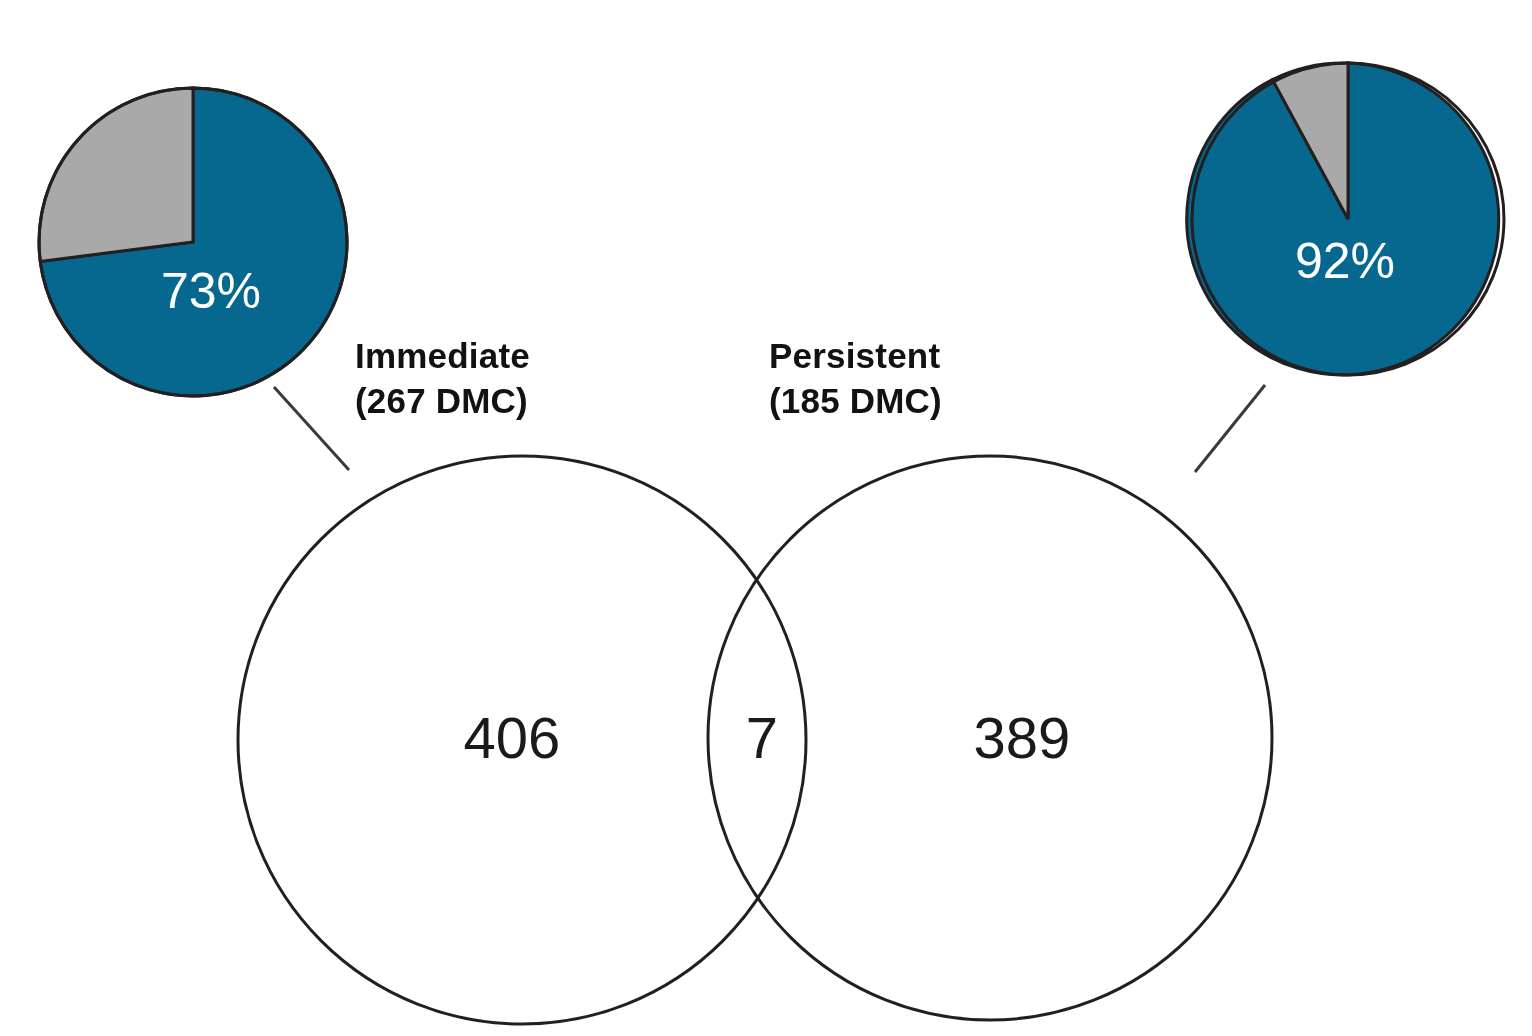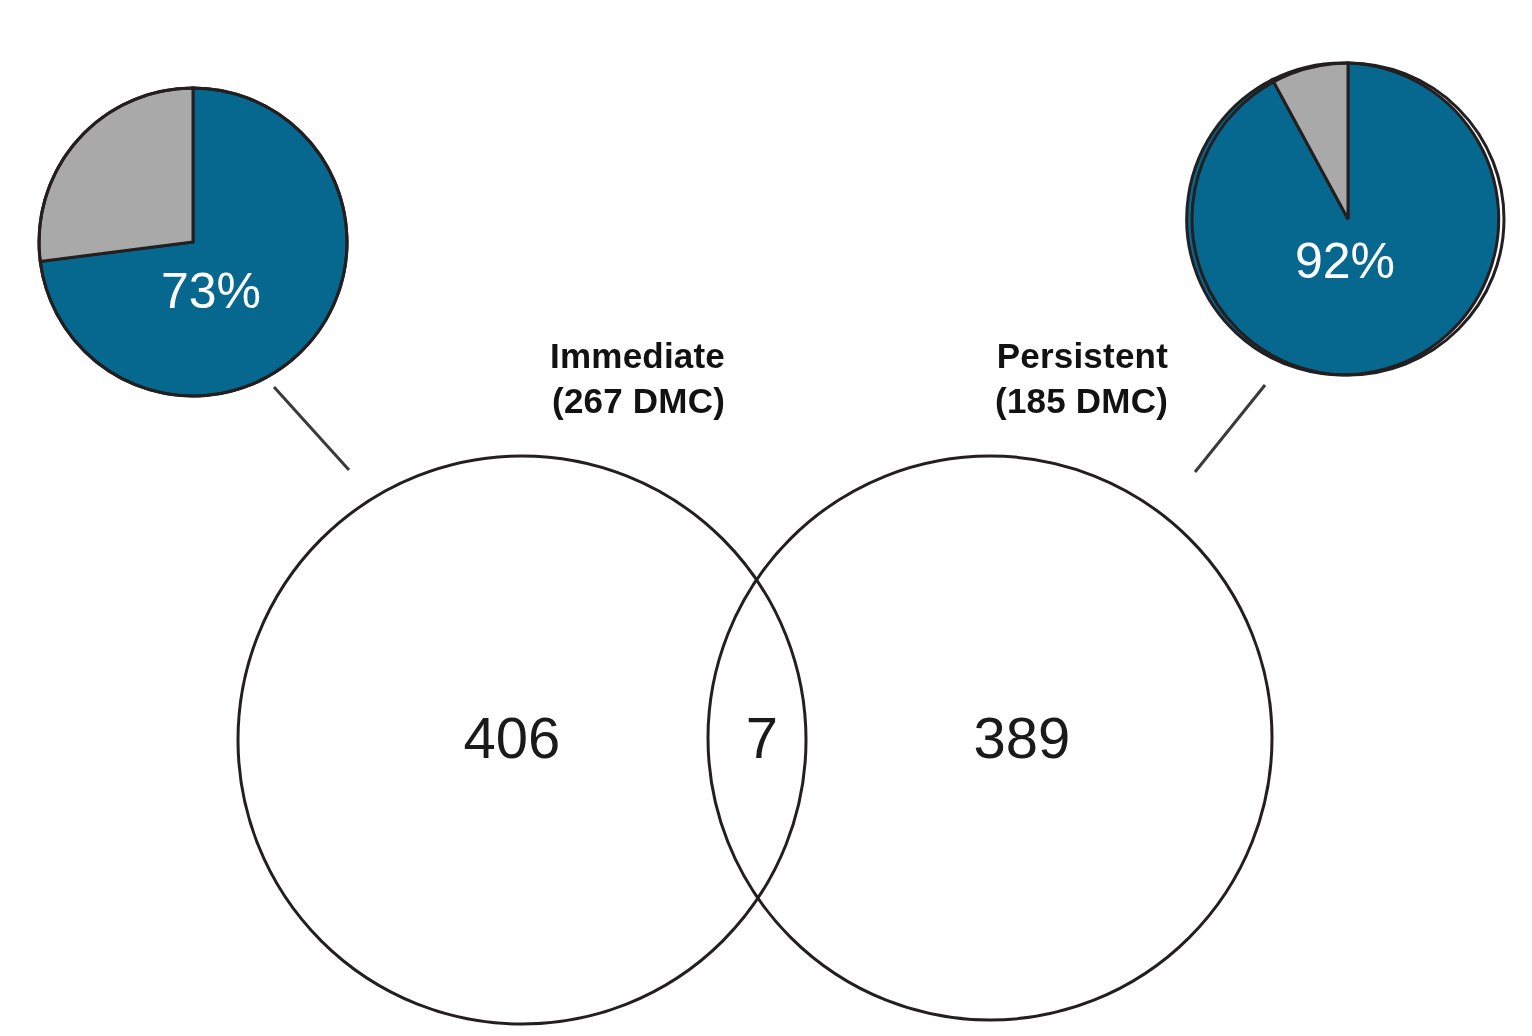--- a/index.html
+++ b/index.html
@@ -34,32 +34,32 @@
   }
   .venn-count {
     fill: #1a1a1a;
     font-family: "Liberation Sans", sans-serif;
     font-size: 58px;
     font-weight: 400;
     text-anchor: middle;
   }
   .group-label {
     position: absolute;
-    text-align: right;
+    text-align: left;
     font-family: "Liberation Sans", sans-serif;
     font-size: 35px;
     font-weight: bold;
     color: #121212;
     line-height: 1.28;
     letter-spacing: 0.2px;
     white-space: nowrap;
   }
   .group-label .ln { display: block; }
   #label-immediate { left: 355px; top: 288px; width: 370px; }
-  #label-persistent { left: 798px; top: 288px; width: 370px; }
+  #label-persistent { left: 769px; top: 288px; width: 370px; }
 </style>
 </head>
 <body>
 
 <div id="figure">
 
   <svg class="svg-layer" viewBox="0 0 1532 1036" xmlns="http://www.w3.org/2000/svg">
 
     <g>
 

